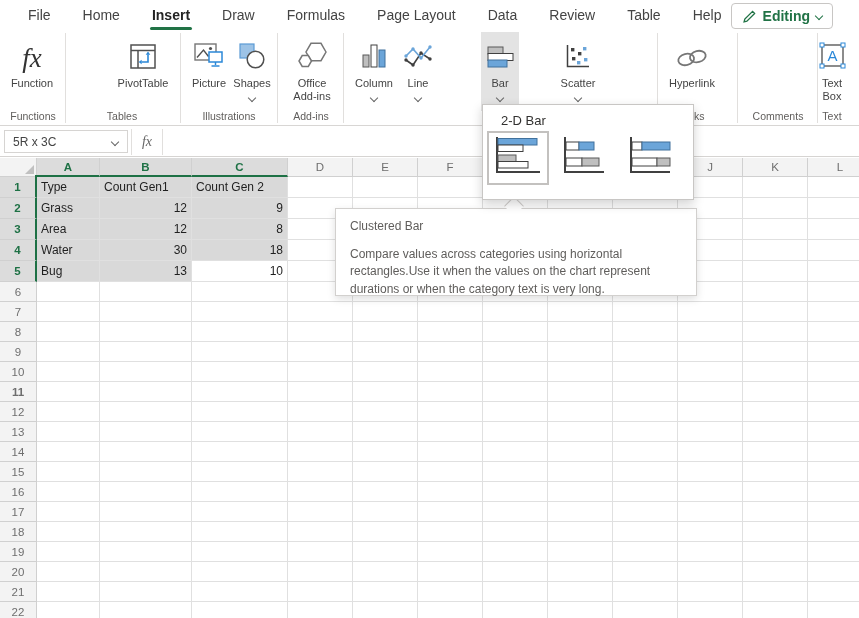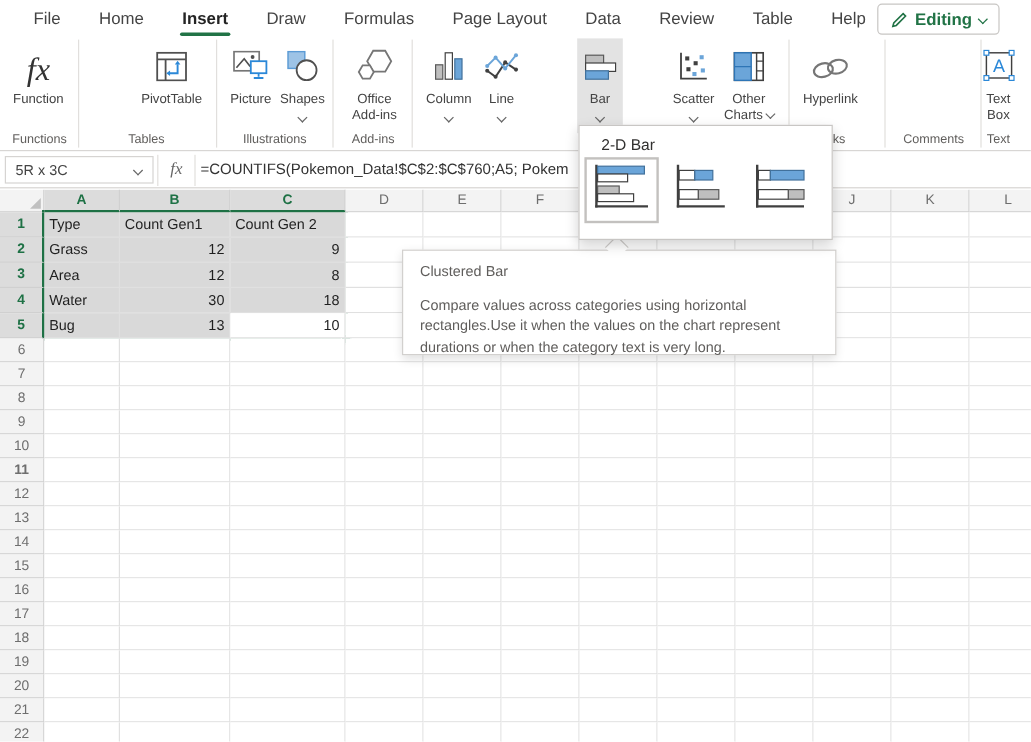--- a/index.html
+++ b/index.html
@@ -231,37 +231,20 @@
         <rect x="7" y="14" width="3.4" height="3.4" fill="#404040"></rect>
         <rect x="18" y="4" width="3.4" height="3.4" fill="#6ba5d9"></rect>
         <rect x="19" y="15" width="3.4" height="3.4" fill="#6ba5d9"></rect>
         <rect x="12" y="18" width="3.4" height="3.4" fill="#6ba5d9"></rect>
       </svg></span>
       </div>
     <div class="rlabel">Scatter</div>
     <span class="chev rchev"></span>
   </div>
 
-  <div class="ritem" style="left:599px;width:50px">
-    <div class="icon-box">
-        <span>
-      <svg width="26" height="25" viewBox="0 0 26 25">
-        <rect x="1" y="1" width="24" height="23" fill="#fff" stroke="#404040" stroke-width="1.4"></rect>
-        <rect x="1" y="1" width="14" height="23" fill="#6ba5d9" stroke="#2e75b6" stroke-width="1.2"></rect>
-        <line x1="1" y1="12.5" x2="15" y2="12.5" stroke="#2e75b6" stroke-width="1.2"></line>
-        <line x1="19.5" y1="1" x2="19.5" y2="24" stroke="#404040" stroke-width="1.2"></line>
-        <line x1="19.5" y1="8" x2="25" y2="8" stroke="#404040"></line>
-        <line x1="19.5" y1="16" x2="25" y2="16" stroke="#404040"></line>
-      </svg></span>
-      </div>
-    <div class="rlabel">
-      <div>Other</div>
-      <div><span>Charts</span><span class="chev inchev"></span></div>
-    </div>
-  </div>
 
   <div class="ritem" style="left:660px;width:64px">
     <div class="icon-box">
         <span>
       <svg width="34" height="22" viewBox="0 0 34 22">
         <g transform="rotate(-14 17 11)">
           <ellipse cx="11" cy="11" rx="8" ry="5.6" fill="none" stroke="#767676" stroke-width="1.8"></ellipse>
           <ellipse cx="23" cy="11" rx="8" ry="5.6" fill="none" stroke="#767676" stroke-width="1.8"></ellipse>
         </g>
       </svg></span>
@@ -298,21 +281,20 @@
 </div>
 
 <div class="fbar">
   <div class="namebox">
     <span>5R x 3C</span>
     <span class="chev"></span>
   </div>
   <div class="fxbox">
     <span>fx</span>
   </div>
-  <div class="ftext">=COUNTIFS(Pokemon_Data!$C$2:$C$760;A5; Pokem</div>
 </div>
 
 <div class="sheet" id="sheet">
   <div class="corner">
       <div class="corner-tri"></div>
     </div>
   <div class="selbox"></div>
   <div class="fillhandle"></div>
 <div class="hcell sel" style="left: 37px; top: 0px; width: 63px; height: 19px;">A</div>
     <div class="hcell sel" style="left: 100px; top: 0px; width: 92px; height: 19px;">B</div>

